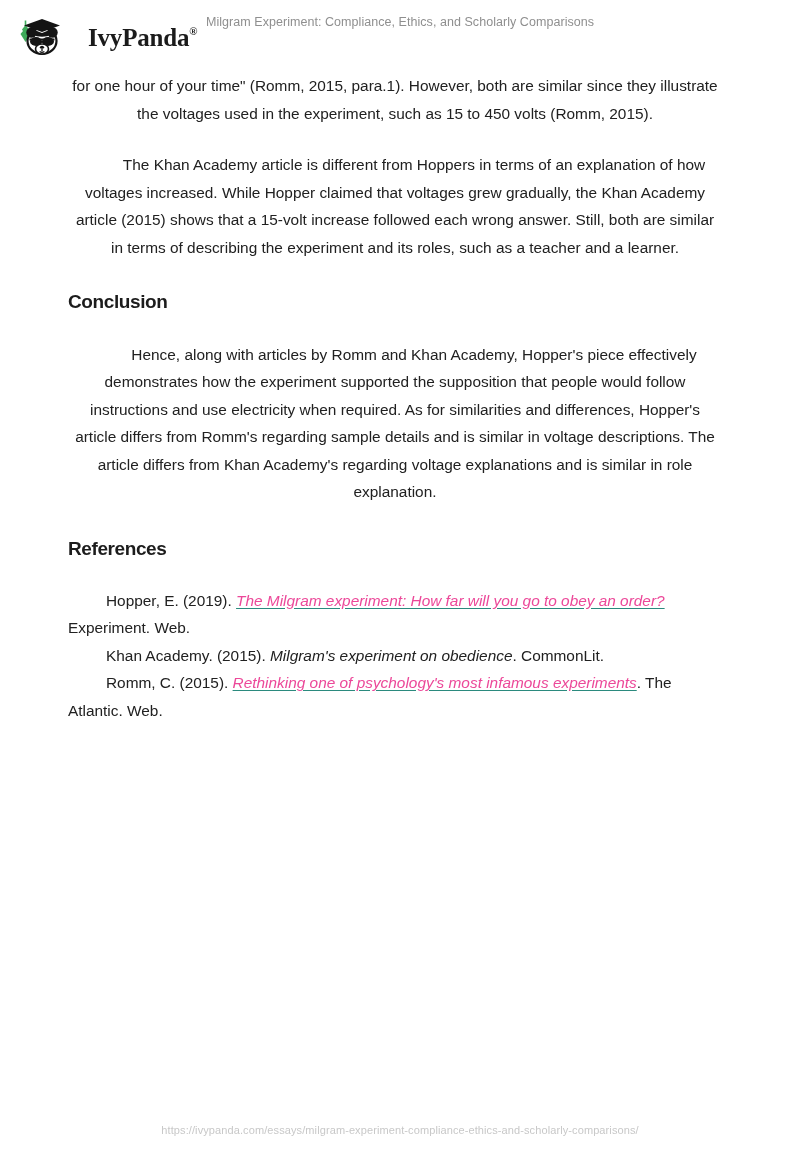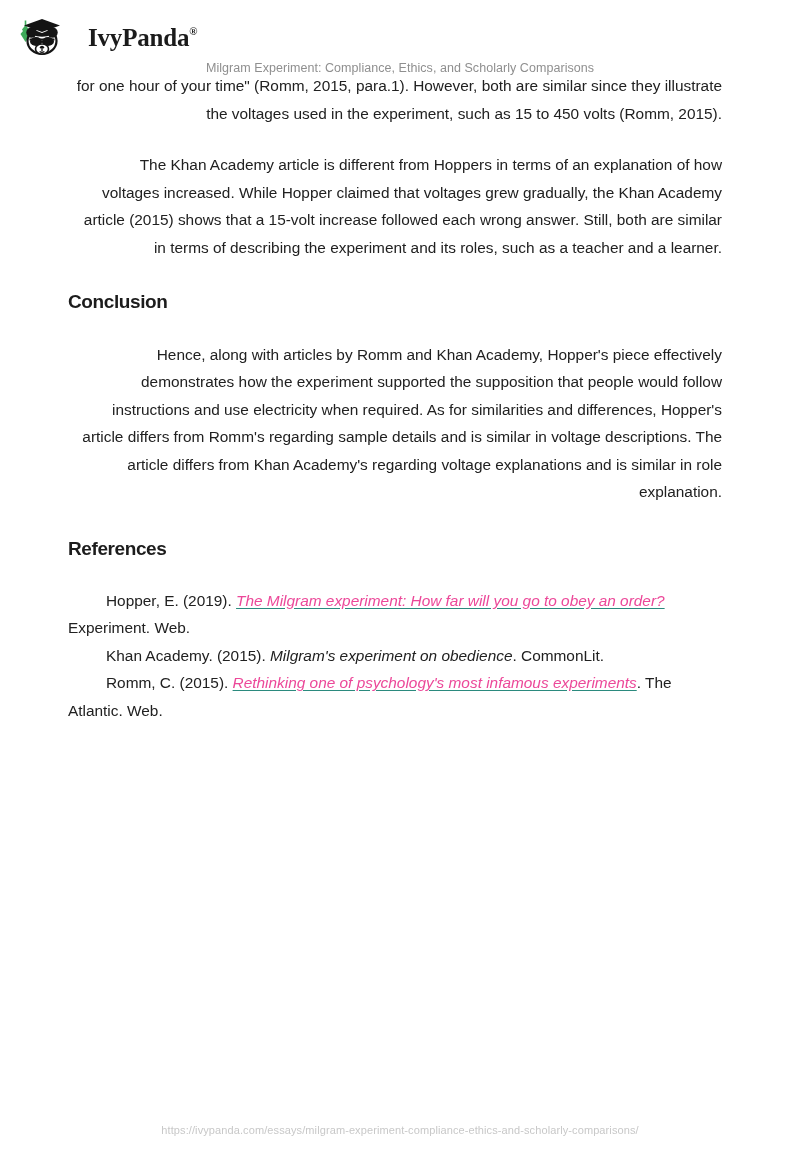--- a/index.html
+++ b/index.html
@@ -59,36 +59,35 @@
   .header-title {
     position: absolute;
     left: 0;
     top: 15px;
     width: 800px;
     text-align: center;
     font-size: 12.5px;
     color: #8f8f8f;
     letter-spacing: 0.05px;
     white-space: nowrap;
-    margin-top: 46px;
   }
 
   
   .content {
     position: absolute;
     left: 68px;
     top: 72px;
     width: 654px;
   }
   p.body-text {
     margin: 0 0 0 0;
     font-size: 15.4px;
     line-height: 27.5px;
     color: #212121;
-    text-align: right;
+    text-align: center;
   }
   p.body-text + p.body-text { margin-top: 24px; }
   p.indent { text-indent: 38px; }
 
   h2.section-heading {
     font-size: 19px;
     font-weight: bold;
     color: #1c1c1c;
     letter-spacing: -0.4px;
     margin: 0;

